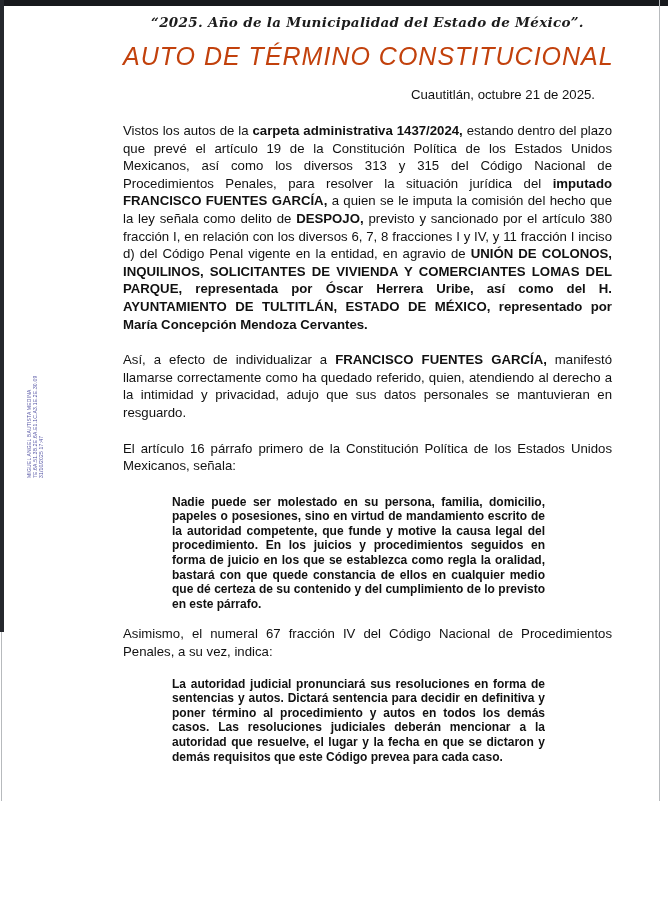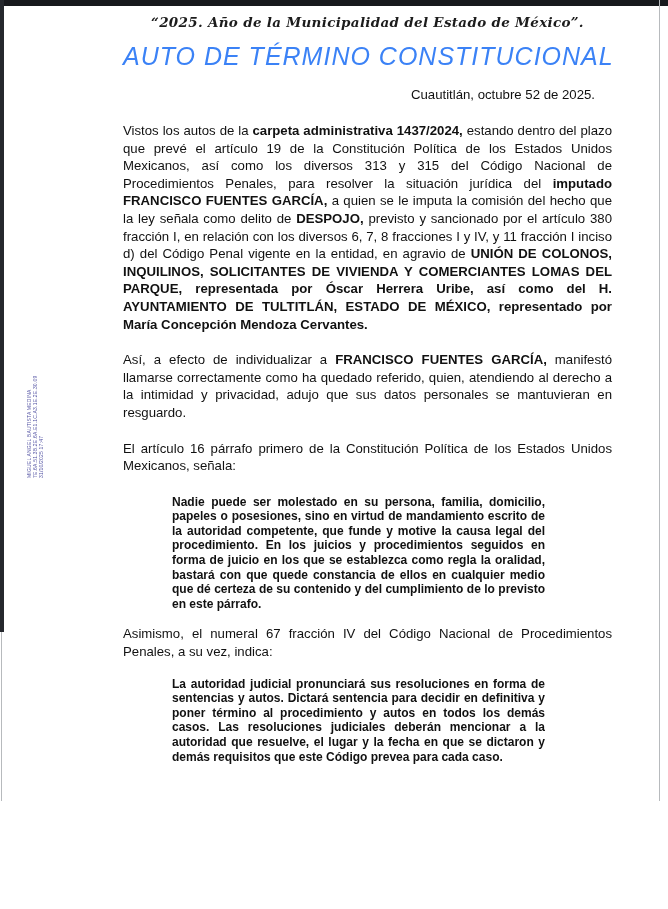--- a/index.html
+++ b/index.html
@@ -52,21 +52,21 @@
     margin: 4px 0 0 0;
     color: #1c1c1c;
   }
   .doc-title {
     text-align: center;
     font-style: italic;
     font-weight: normal;
     font-size: 25px;
     letter-spacing: 1px;
     margin: 12px 0 0 0;
-    color: #3b82f6;
+    color: #c2410c;
     white-space: nowrap;
   }
   .dateline {
     text-align: right;
     font-size: 13.2px;
     margin: 16px 17px 0 0;
   }
   .bodytext { margin-top: 20px; }
   .bodytext p {
     font-size: 13.2px;
@@ -105,21 +105,21 @@
     <div>7E.6A.51.3B.2E.6A.E1.1C.A3.1E.2E.30.09</div>
     <div>31/10/2025 17:47</div>
   </div>
 
   <div class="content-wrap">
 
     <div class="legend">“2025. Año de la Municipalidad del Estado de México”.</div>
 
     <div class="doc-title">AUTO DE TÉRMINO CONSTITUCIONAL</div>
 
-    <div class="dateline">Cuautitlán, octubre 52 de 2025.</div>
+    <div class="dateline">Cuautitlán, octubre 21 de 2025.</div>
 
     <div class="bodytext">
 
       <p><span>Vistos los autos de la </span><span class="b">carpeta administrativa 1437/2024,</span><span> estando dentro del plazo que prevé el artículo 19 de la Constitución Política de los Estados Unidos Mexicanos, así como los diversos 313 y 315 del Código Nacional de Procedimientos Penales, para resolver la situación jurídica del </span><span class="b">imputado FRANCISCO FUENTES GARCÍA,</span><span> a quien se le imputa la comisión del hecho que la ley señala como delito de </span><span class="b">DESPOJO,</span><span> previsto y sancionado por el artículo 380 fracción I, en relación con los diversos 6, 7, 8 fracciones I y IV, y 11 fracción I inciso d) del Código Penal vigente en la entidad, en agravio de </span><span class="b">UNIÓN DE COLONOS, INQUILINOS, SOLICITANTES DE VIVIENDA Y COMERCIANTES LOMAS DEL PARQUE, representada por Óscar Herrera Uribe, así como del H. AYUNTAMIENTO DE TULTITLÁN, ESTADO DE MÉXICO, representado por María Concepción Mendoza Cervantes.</span></p>
 
       <p><span>Así, a efecto de individualizar a </span><span class="b">FRANCISCO FUENTES GARCÍA,</span><span> manifestó llamarse correctamente como ha quedado referido, quien, atendiendo al derecho a la intimidad y privacidad, adujo que sus datos personales se mantuvieran en resguardo.</span></p>
 
       <p class="tight">El artículo 16 párrafo primero de la Constitución Política de los Estados Unidos Mexicanos, señala:</p>
 
       <div class="quote">Nadie puede ser molestado en su persona, familia, domicilio, papeles o posesiones, sino en virtud de mandamiento escrito de la autoridad competente, que funde y motive la causa legal del procedimiento. En los juicios y procedimientos seguidos en forma de juicio en los que se establezca como regla la oralidad, bastará con que quede constancia de ellos en cualquier medio que dé certeza de su contenido y del cumplimiento de lo previsto en este párrafo.</div>

